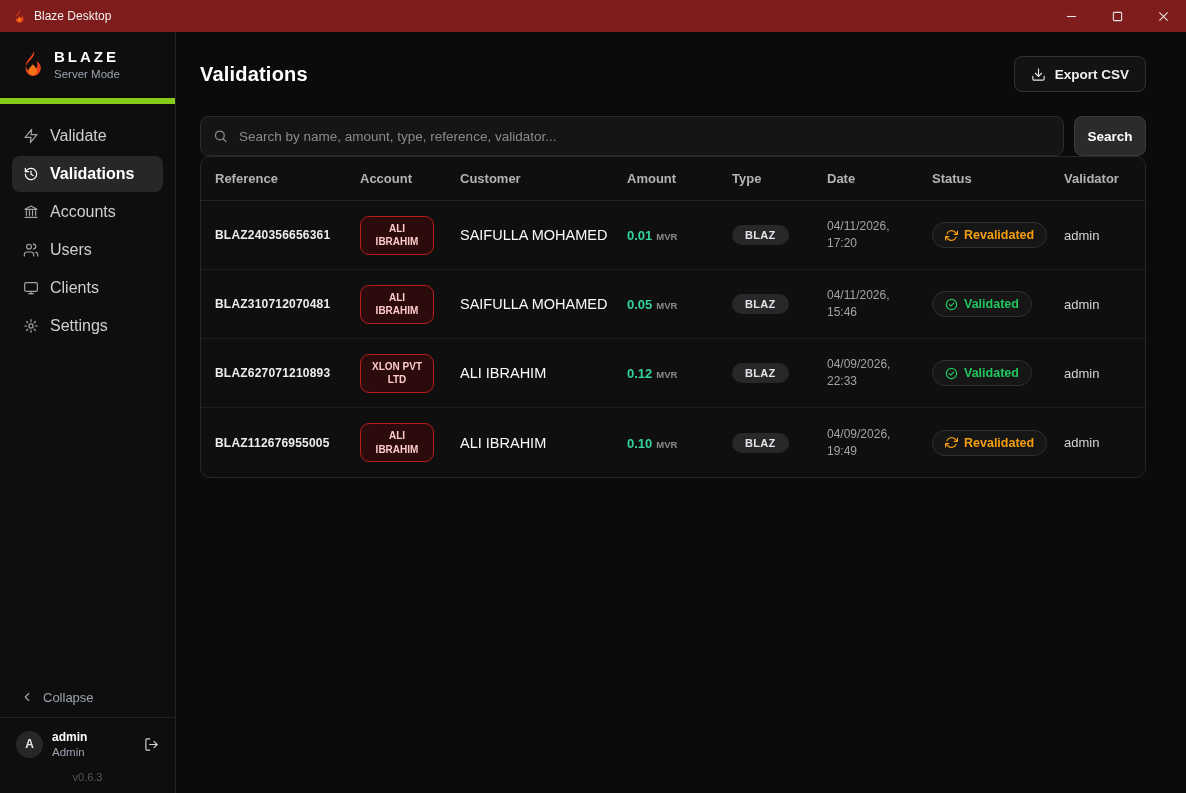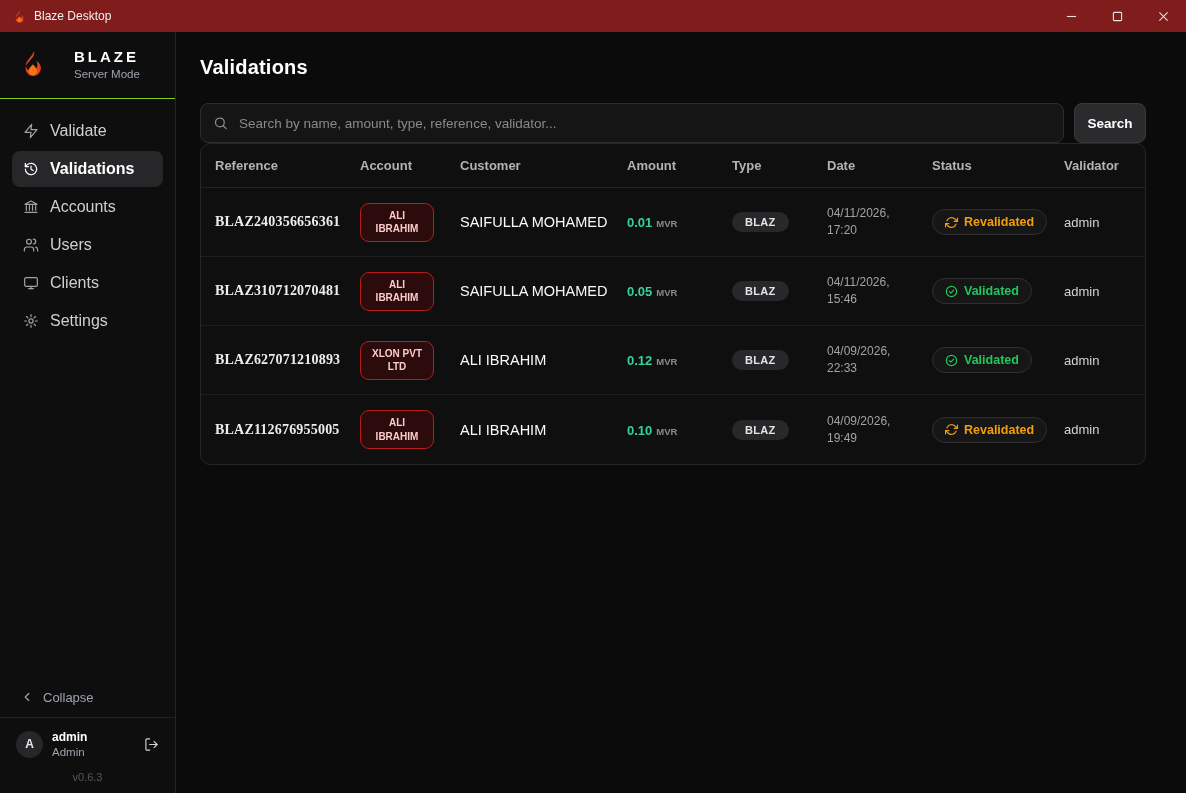--- a/index.html
+++ b/index.html
@@ -29,23 +29,23 @@
   .app-body { flex:1; display:flex; min-height:0; }
 
   
   .sidebar {
     width:176px; flex:0 0 176px;
     background:#0e0e0e;
     border-right:1px solid #242424;
     display:flex; flex-direction:column;
   }
   .brand {
-    display:flex; align-items:center; gap:26px;
+    display:flex; align-items:center; gap:6px;
     padding:16px 14px 18px 18px;
-    border-bottom:1px solid #84cc16;
+    border-bottom:6px solid #84cc16;
   }
   .brand .flame { width:30px; height:32px; }
   .brand-name { font-size:15px; font-weight:700; letter-spacing:3px; color:#fff; }
   .brand-sub { font-size:11.5px; color:#9ca3af; margin-top:3px; }
 
   .nav { flex:1; padding:14px 12px; }
   .nav-item {
     display:flex; align-items:center; gap:11px;
     height:36px; padding:0 11px; margin-bottom:2px;
     border-radius:8px; font-size:16px; color:#cfcfcf; cursor:default;
@@ -117,21 +117,21 @@
     grid-template-columns:145px 100px 167px 105px 95px 105px 132px minmax(56px,1fr);
     align-items:center;
     padding:0 14px;
   }
   .thead { height:44px; border-bottom:1px solid #242424; }
   .thead .th { font-size:13px; font-weight:700; color:#b3b3b3; }
   .trow { height:69px; border-bottom:1px solid #1e1e1e; }
   .trow:last-child { border-bottom:none; }
 
   .cell { min-width:0; }
-  .ref { font-family:Liberation Serif, serif; font-size:14px; font-weight:700; color:#ededed; letter-spacing:.2px; }
+  .ref { font-family:Liberation Sans, sans-serif; font-size:12px; font-weight:700; color:#ededed; letter-spacing:.2px; }
   .account-pill {
     display:inline-block; max-width:74px;
     padding:5px 10px; text-align:center;
     background:#2b0b0b; border:1px solid #b91c1c; border-radius:9px;
     color:#fecaca; font-size:10px; font-weight:700; line-height:1.35;
   }
   .customer { font-size:14.5px; color:#fafafa; font-weight:500; white-space:nowrap; }
   .amount { color:#34d399; font-size:13px; font-weight:700; }
   .currency { color:#8a8a8a; font-size:9.5px; font-weight:600; margin-left:4px; }
   .type-pill {
@@ -270,20 +270,28 @@
           </div>
         </div>
         <div class="version">v0.6.3</div>
       </div>
     </aside>
 
     <main class="main">
 
       <div class="main-header">
         <h1 class="page-title">Validations</h1>
+        <button class="export-btn">
+          <svg viewBox="0 0 24 24">
+              <path d="M21 15v4a2 2 0 0 1-2 2H5a2 2 0 0 1-2-2v-4"></path>
+              <polyline points="7 10 12 15 17 10"></polyline>
+              <line x1="12" y1="3" x2="12" y2="15"></line>
+            </svg>
+          <span>Export CSV</span>
+        </button>
       </div>
 
       <div class="search-row">
         <div class="search-box">
           <svg viewBox="0 0 24 24">
               <circle cx="11" cy="11" r="7"></circle>
               <line x1="21" y1="21" x2="16.3" y2="16.3"></line>
             </svg>
           <input class="search-input" type="text" placeholder="Search by name, amount, type, reference, validator..." style="">
         </div>

